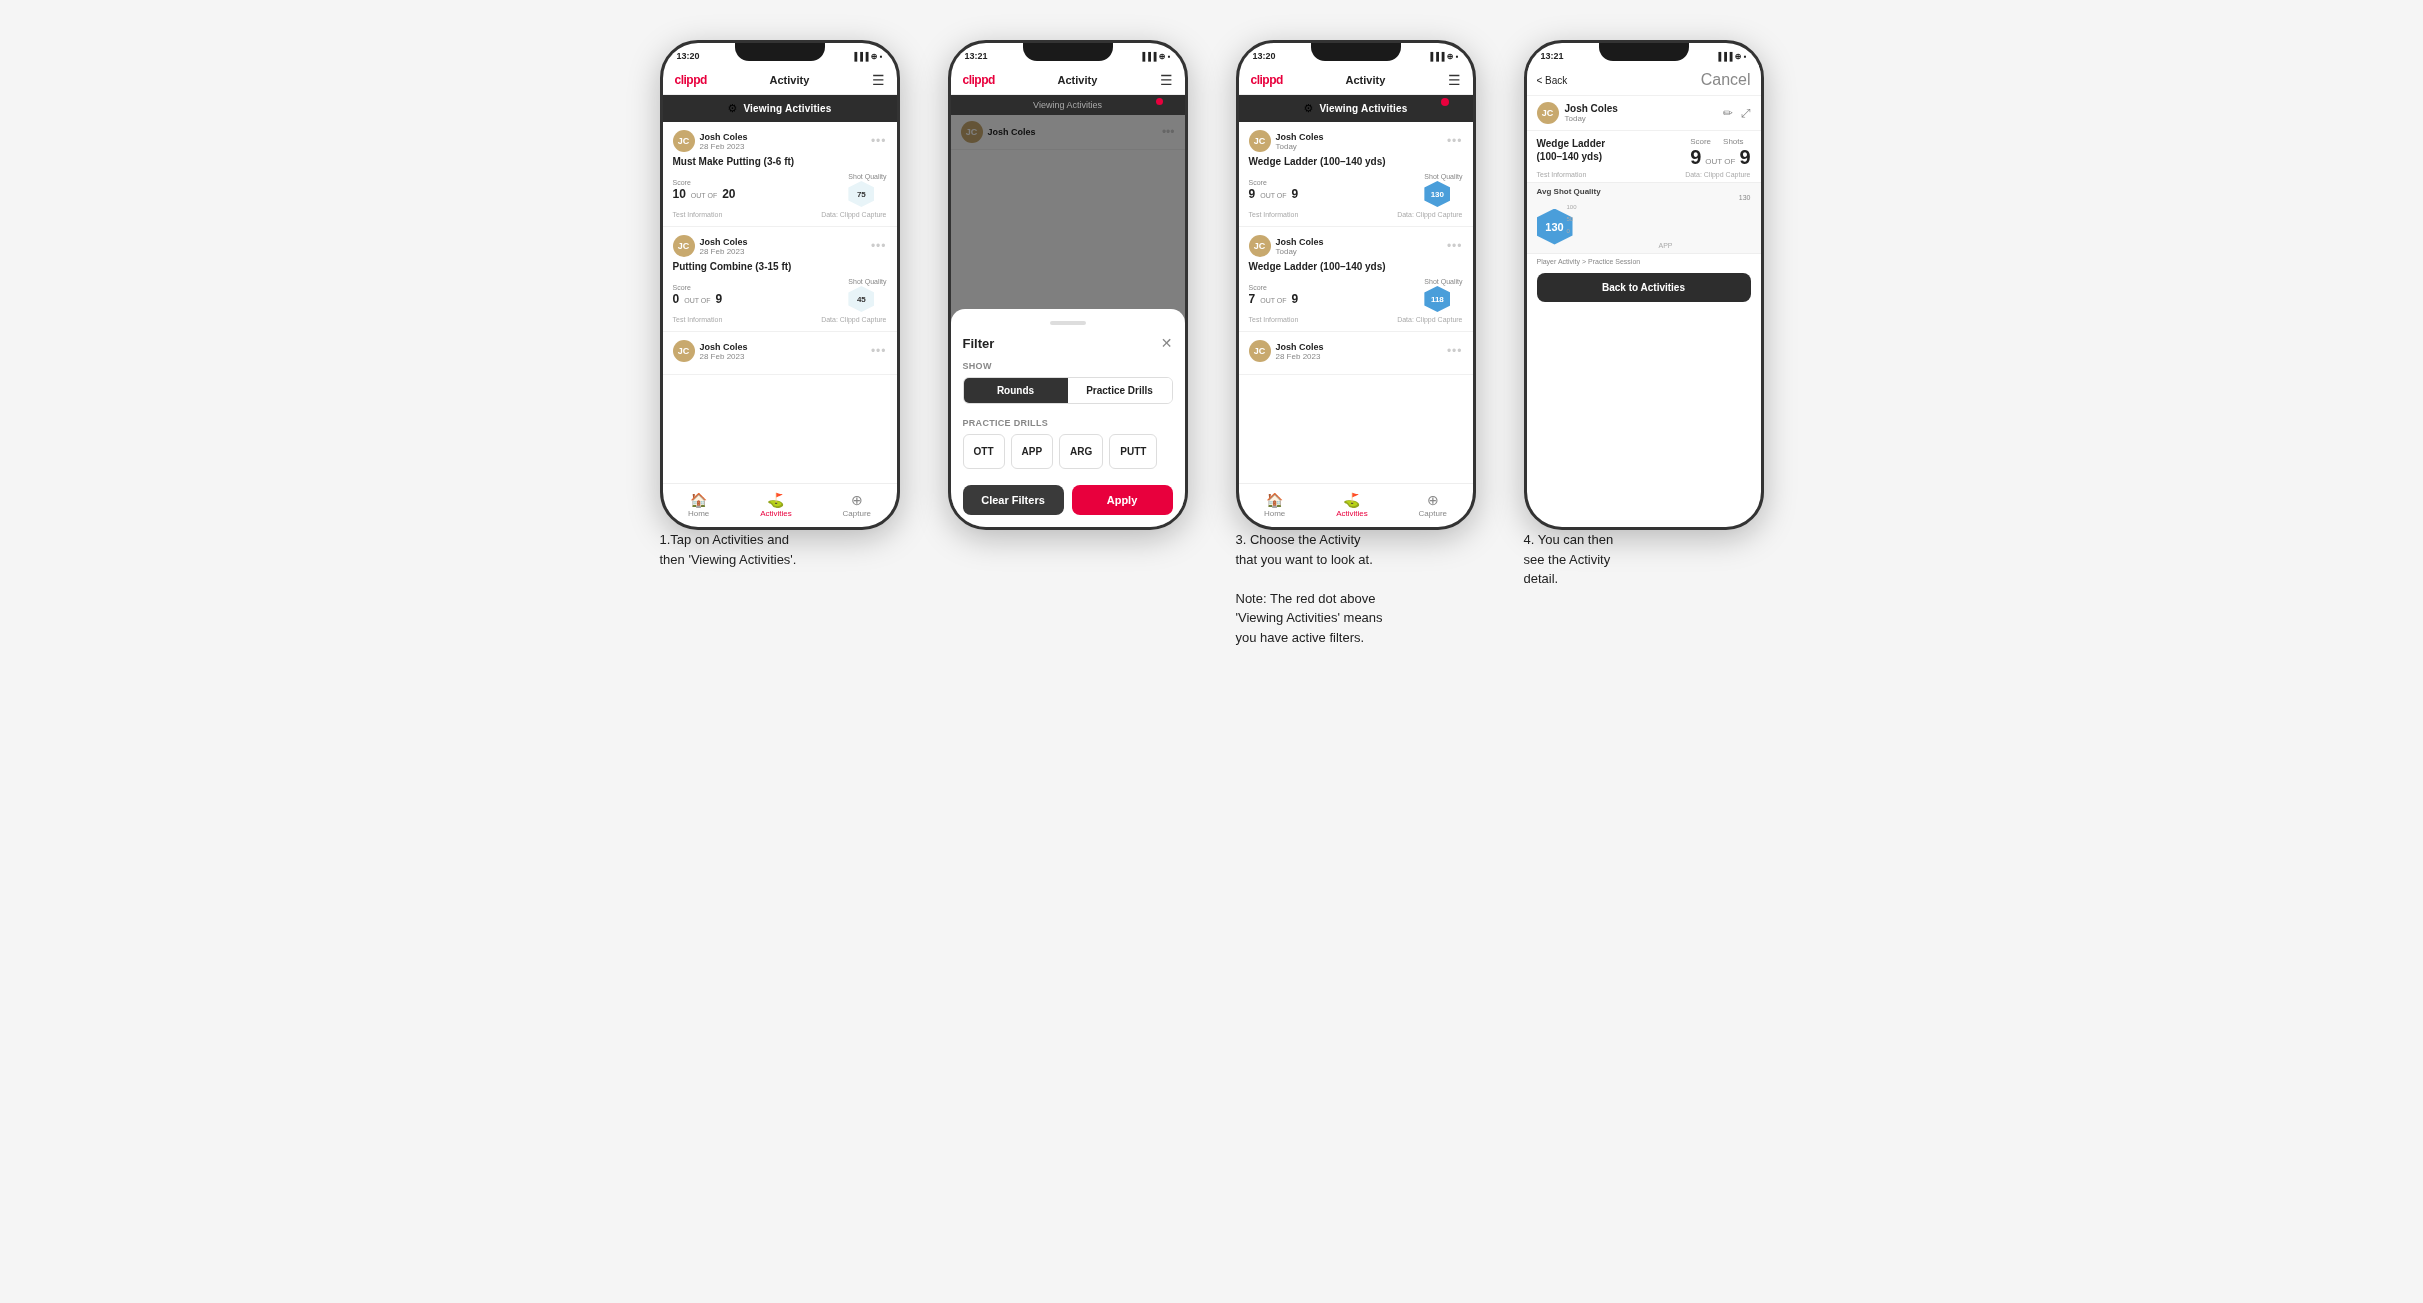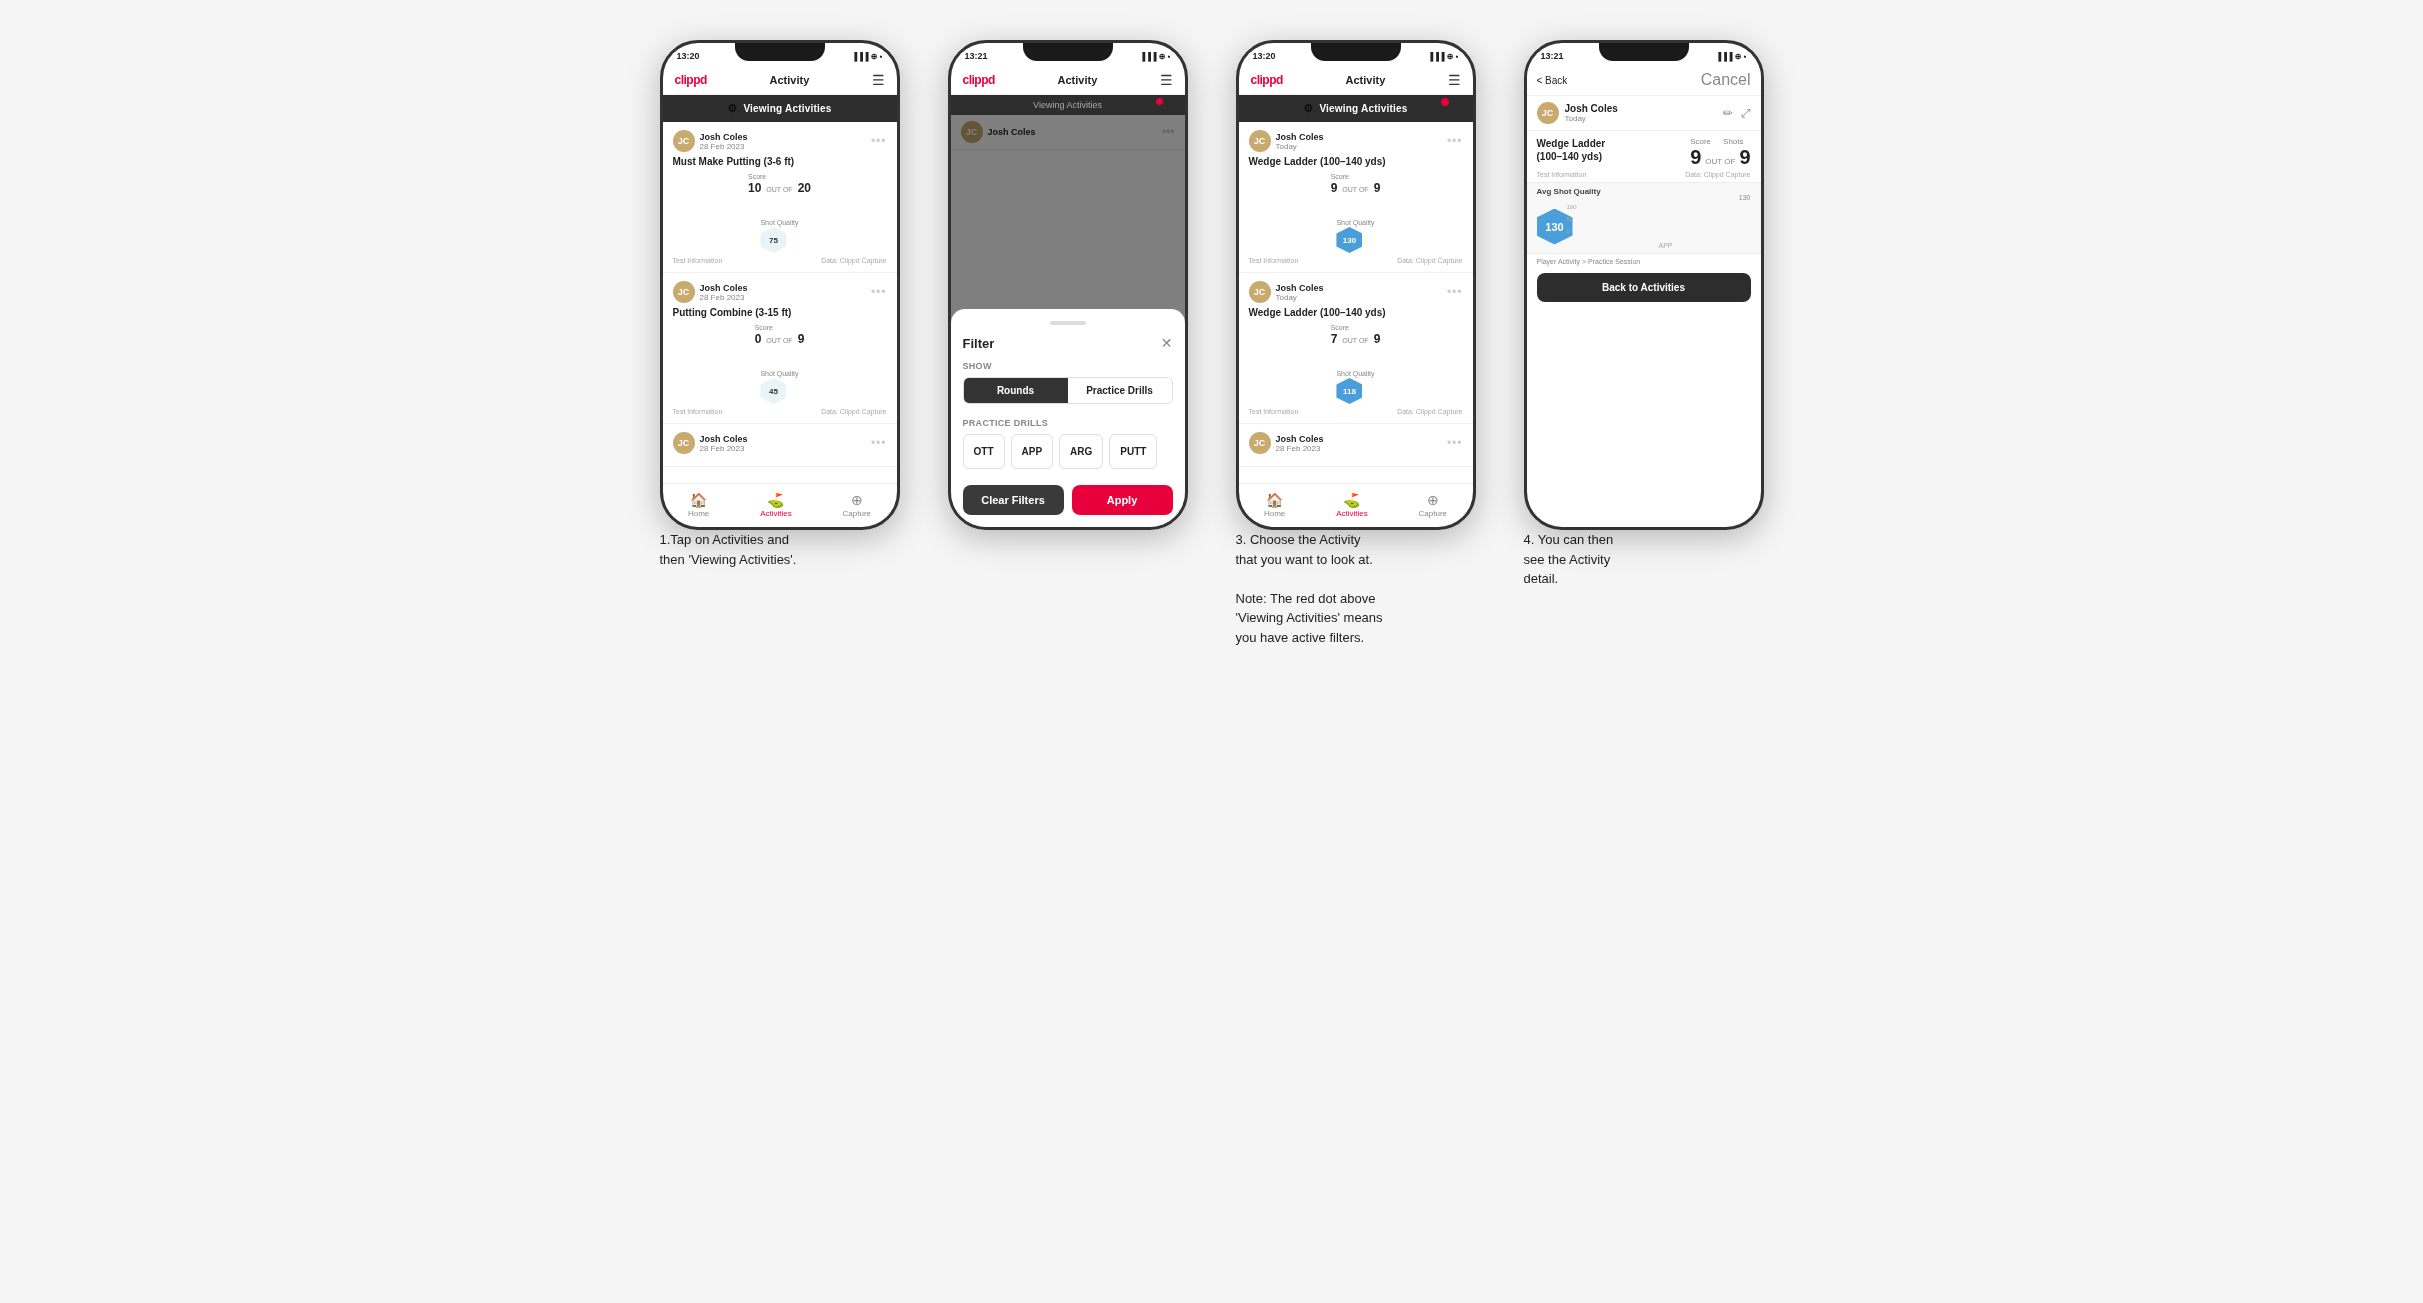--- a/index.html
+++ b/index.html
@@ -146,21 +146,20 @@
       font-weight: 700;
     }
     .card-user-info .name { font-size: 9px; font-weight: 700; color: #222; }
     .card-user-info .date { font-size: 8px; color: #888; }
     .card-dots { font-size: 12px; color: #ccc; letter-spacing: 1px; }
     .card-title { font-size: 10px; font-weight: 700; color: #222; margin-bottom: 6px; }
     .card-stats {
       display: flex;
       align-items: center;
       gap: 12px;
-      flex-direction: column;
     }
     .stat-label { font-size: 7px; color: #888; margin-bottom: 1px; }
     .stat-value { font-size: 12px; font-weight: 800; color: #222; }
     .stat-outof { font-size: 7px; color: #888; margin: 0 2px; }
     .stat-shots { font-size: 12px; font-weight: 800; color: #222; }
     .hexagon-badge {
       width: 26px;
       height: 26px;
       background: #e8f4f8;
       clip-path: polygon(50% 0%, 100% 25%, 100% 75%, 50% 100%, 0% 75%, 0% 25%);

